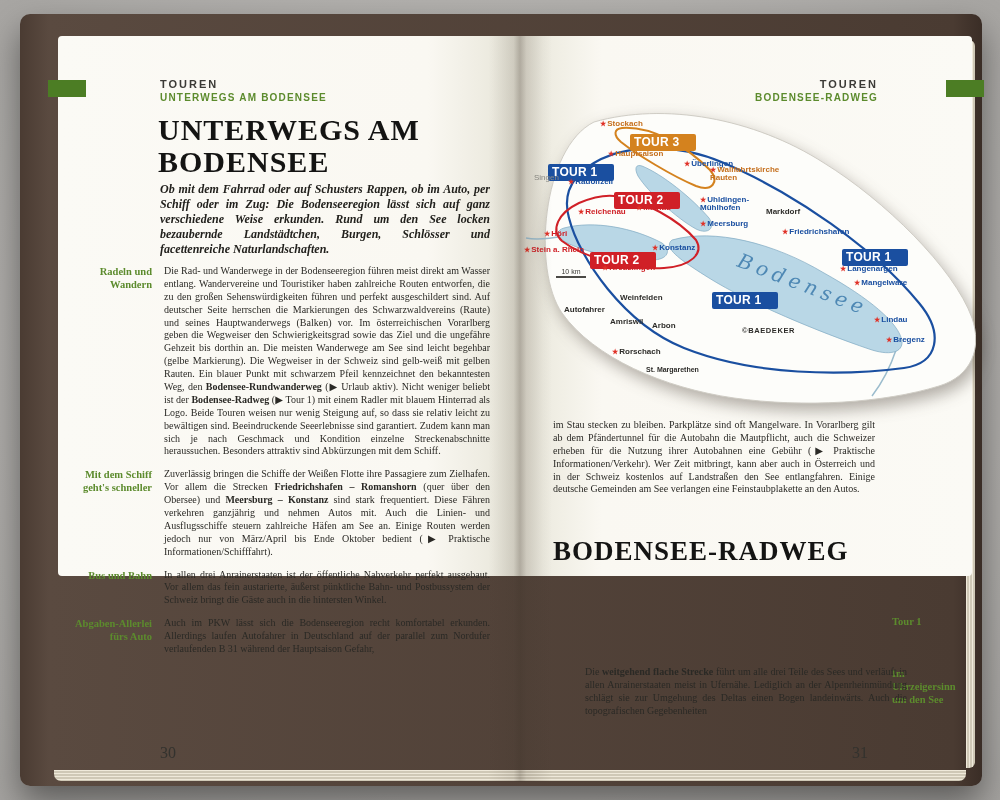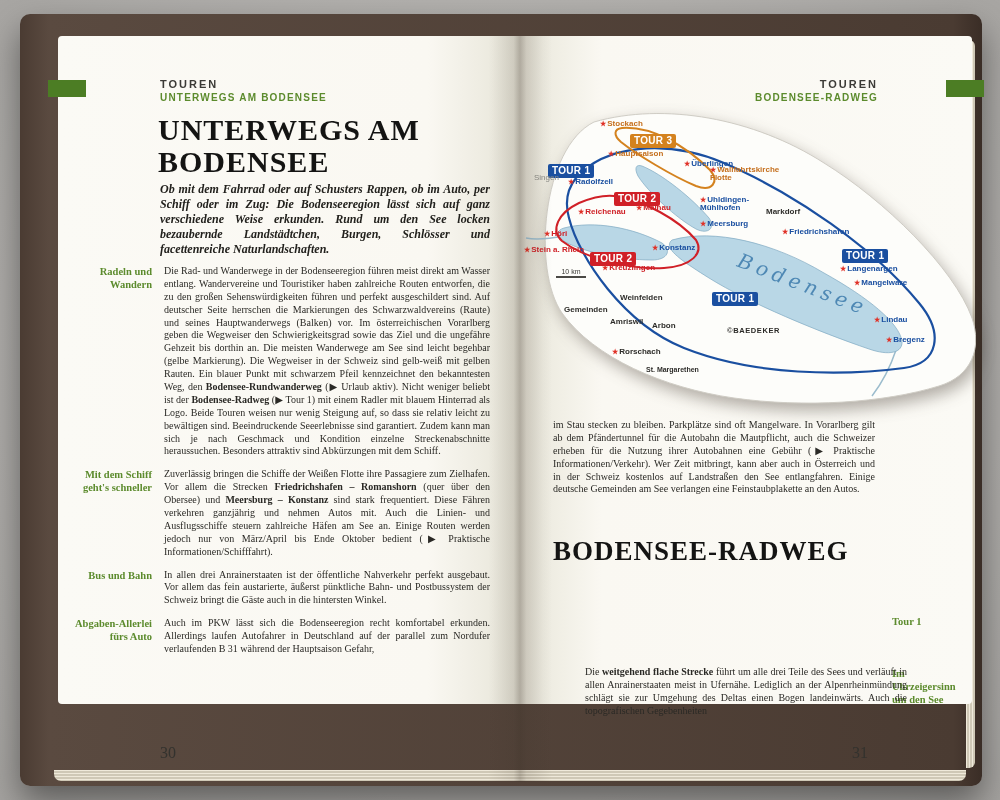--- a/index.html
+++ b/index.html
@@ -6,21 +6,21 @@
   .scene{position:relative;width:1000px;height:800px;overflow:hidden;
     background:radial-gradient(ellipse at 50% 45%, #bdbbb8 0%, #b3b1ae 55%, #a5a3a0 100%);
     font-family:"Liberation Serif", serif;}
   .book{position:absolute;left:20px;top:14px;width:962px;height:772px;border-radius:10px;
     background:linear-gradient(to right,#4a3b32 0%,#5a4a40 3%,#4a3b32 97%,#3a2d26 100%);
     box-shadow:0 16px 34px rgba(0,0,0,.45);}
   .deckle-bottom{position:absolute;left:34px;right:16px;bottom:5px;height:11px;border-radius:0 0 7px 7px;
     background:repeating-linear-gradient(to bottom,#efe9da 0 1.5px,#cfc8b6 1.5px 3px);}
   .deckle-right{position:absolute;right:7px;top:26px;bottom:18px;width:9px;border-radius:0 6px 6px 0;
     background:repeating-linear-gradient(to right,#efe9da 0 1.5px,#cfc8b6 1.5px 3px);}
-  .page{position:absolute;top:22px;height:668px;color:#24231f;}
+  .page{position:absolute;top:22px;height:540px;color:#24231f;}
   .page-left{left:38px;width:462px;border-radius:4px 0 0 4px;
     background:linear-gradient(to right,#fbfaf5 0%,#faf8f2 80%,#eceadf 94%,#dcd9cc 100%);}
   .page-right{left:500px;width:452px;border-radius:0 4px 4px 0;
     background:linear-gradient(to left,#fbfaf5 0%,#faf8f2 82%,#edebe0 95%,#ddd9cd 100%);}
   .spine{position:absolute;left:468px;top:22px;width:64px;height:746px;pointer-events:none;
     background:linear-gradient(to right,rgba(0,0,0,0) 0%,rgba(60,50,40,.10) 40%,rgba(60,50,40,.28) 50%,rgba(60,50,40,.12) 60%,rgba(0,0,0,0) 100%);}
 
   
   .sq{position:absolute;background:#4c7d24;height:17px;}
   .sq-left{left:-10px;top:44px;width:38px;}
@@ -58,22 +58,22 @@
 
   
   .map{position:absolute;left:4px;top:72px;width:452px;height:310px;}
   .map svg{position:absolute;left:0;top:0;filter:drop-shadow(4px 7px 8px rgba(55,45,35,.38));}
   .tw{position:absolute;font-family:"Liberation Sans",sans-serif;font-weight:bold;font-size:8px;white-space:nowrap;line-height:1.05;}
   .tw.wrap{white-space:normal;width:64px;}
   .tw .st{color:#e03127;font-size:7px;margin-right:1px;}
   .tw.b{color:#1a4fa0}.tw.r{color:#cf2127}.tw.o{color:#c56f1d}.tw.k{color:#2e2d2a}
   .tw.g{color:#8a8a85;font-weight:normal;}
   .tw.sm{font-size:7px;}
-  .tourbox{position:absolute;font-family:"Liberation Sans",sans-serif;font-weight:bold;font-size:10px;color:#fff;
-    padding:1px 4px 2px 4px;border-radius:2px;letter-spacing:.3px;}
+  .tourbox{position:absolute;font-family:"Liberation Sans",sans-serif;font-weight:bold;font-size:12px;color:#fff;
+    padding:1px 16px 2px 4px;border-radius:2px;letter-spacing:.3px;}
   .tb1{background:#1a4fa0}.tb2{background:#d02027}.tb3{background:#d4821e}
   .mapscale{position:absolute;font-family:"Liberation Sans",sans-serif;font-size:7px;color:#3a3935;
     border-bottom:2px solid #4a4945;padding:0 0 1px 0;width:30px;text-align:center;}
   .credit{position:absolute;font-family:"Liberation Sans",sans-serif;font-weight:bold;font-size:7.5px;letter-spacing:.6px;color:#2c2b28;}
 </style>
 </head>
 <body>
 
 <div class="scene">
   <div class="book">
@@ -149,45 +149,45 @@
         <span class="tourbox tb1" style="left:318px;top:141px">TOUR 1</span>
         <span class="tourbox tb1" style="left:188px;top:184px">TOUR 1</span>
         <span class="tourbox tb2" style="left:90px;top:84px">TOUR 2</span>
         <span class="tourbox tb2" style="left:66px;top:144px">TOUR 2</span>
         <span class="tourbox tb3" style="left:106px;top:26px">TOUR 3</span>
 
         <span class="tw g" style="left:10px;top:66px"><span>Singen</span></span>
         <span class="tw o" style="left:76px;top:12px"><span class="st">★</span><span>Stockach</span></span>
         <span class="tw o" style="left:84px;top:42px"><span class="st">★</span><span>Hauptsaison</span></span>
         <span class="tw b" style="left:160px;top:52px"><span class="st">★</span><span>Überlingen</span></span>
-        <span class="tw o wrap" style="left:186px;top:58px"><span class="st">★</span><span>Wallfahrtskirche Flotte</span></span>
+        <span class="tw o wrap" style="left:186px;top:58px"><span class="st">★</span><span>Wallfahrtskirche Rauten</span></span>
         <span class="tw b" style="left:44px;top:70px"><span class="st">★</span><span>Radolfzell</span></span>
         <span class="tw b wrap" style="left:176px;top:88px"><span class="st">★</span><span>Uhldingen-Mühlhofen</span></span>
         <span class="tw r" style="left:112px;top:96px"><span class="st">★</span><span>Mainau</span></span>
         <span class="tw r" style="left:54px;top:100px"><span class="st">★</span><span>Reichenau</span></span>
         <span class="tw b" style="left:176px;top:112px"><span class="st">★</span><span>Meersburg</span></span>
         <span class="tw k" style="left:242px;top:100px"><span>Markdorf</span></span>
         <span class="tw r" style="left:20px;top:122px"><span class="st">★</span><span>Höri</span></span>
         <span class="tw b" style="left:258px;top:120px"><span class="st">★</span><span>Friedrichshafen</span></span>
         <span class="tw r" style="left:0px;top:138px"><span class="st">★</span><span>Stein a. Rhein</span></span>
         <span class="tw b" style="left:128px;top:136px"><span class="st">★</span><span>Konstanz</span></span>
         <span class="tw r" style="left:78px;top:156px"><span class="st">★</span><span>Kreuzlingen</span></span>
         <span class="tw b" style="left:316px;top:157px"><span class="st">★</span><span>Langenargen</span></span>
         <span class="tw b" style="left:330px;top:171px"><span class="st">★</span><span>Mangelware</span></span>
         <span class="tw b" style="left:350px;top:208px"><span class="st">★</span><span>Lindau</span></span>
         <span class="tw b" style="left:362px;top:228px"><span class="st">★</span><span>Bregenz</span></span>
         <span class="tw k" style="left:88px;top:240px"><span class="st">★</span><span>Rorschach</span></span>
         <span class="tw k sm" style="left:122px;top:258px"><span>St. Margarethen</span></span>
         <span class="tw k" style="left:128px;top:214px"><span>Arbon</span></span>
         <span class="tw k" style="left:86px;top:210px"><span>Amriswil</span></span>
         <span class="tw k" style="left:96px;top:186px"><span>Weinfelden</span></span>
-        <span class="tw k" style="left:40px;top:198px"><span>Gemeinden</span></span>
+        <span class="tw k" style="left:40px;top:198px"><span>Autofahrer</span></span>
 
         <span class="mapscale" style="left:32px;top:160px">10 km</span>
-        <span class="credit" style="left:203px;top:218px">©BAEDEKER</span>
+        <span class="credit" style="left:218px;top:218px">©BAEDEKER</span>
       </div>
 
       <div class="cont">im Stau stecken zu bleiben. Parkplätze sind oft Mangelware. In Vorarlberg gilt ab dem Pfändertunnel für die Autobahn die Mautpflicht, auch die Schweizer erheben für die Nutzung ihrer Autobahnen eine Gebühr (▶ Praktische Informationen/Verkehr). Wer Zeit mitbringt, kann aber auch in Österreich und in der Schweiz kostenlos auf Landstraßen den See entlangfahren. Einige deutsche Gemeinden am See verlangen eine Feinstaubplakette an den Autos.</div>
 
       <h2 class="h2">BODENSEE-RADWEG</h2>
 
 
 
       <div class="mnote-r" style="top:579px">Tour 1</div>
       <div class="mnote-r" style="top:631px">Im Uhrzeigersinn um den See</div>

